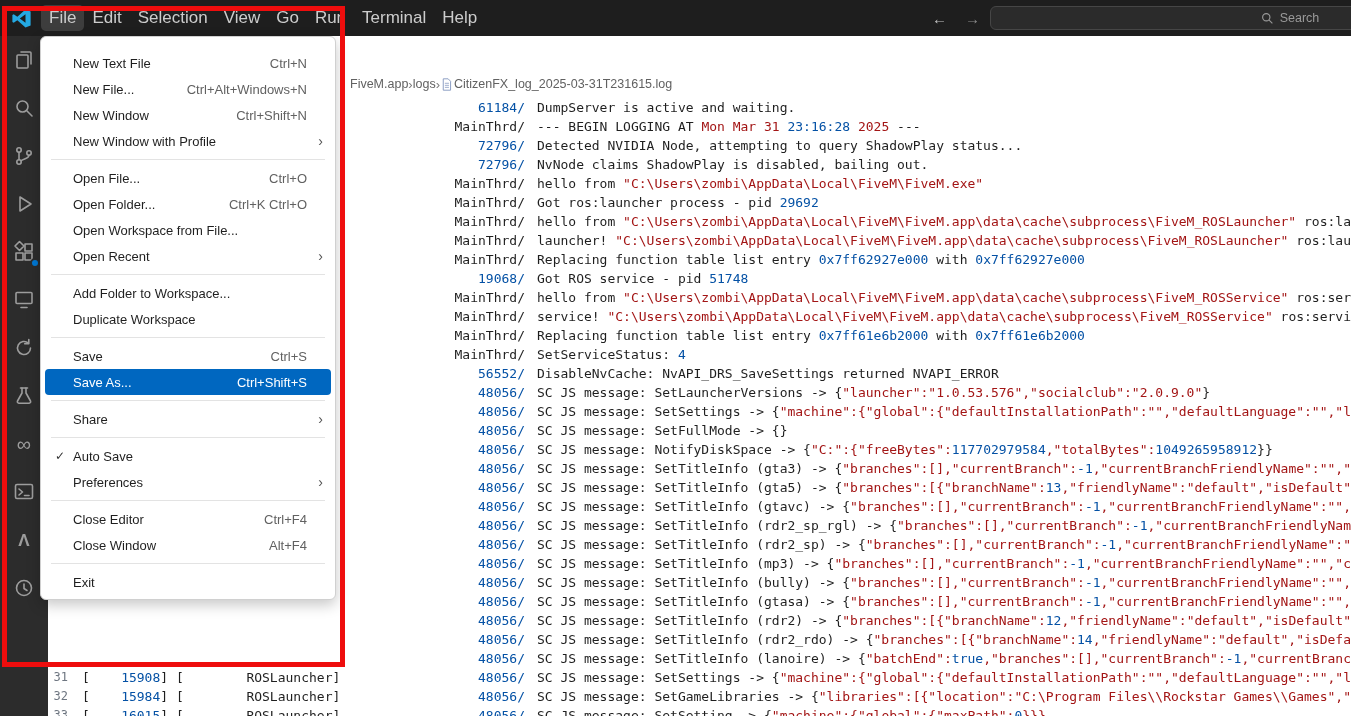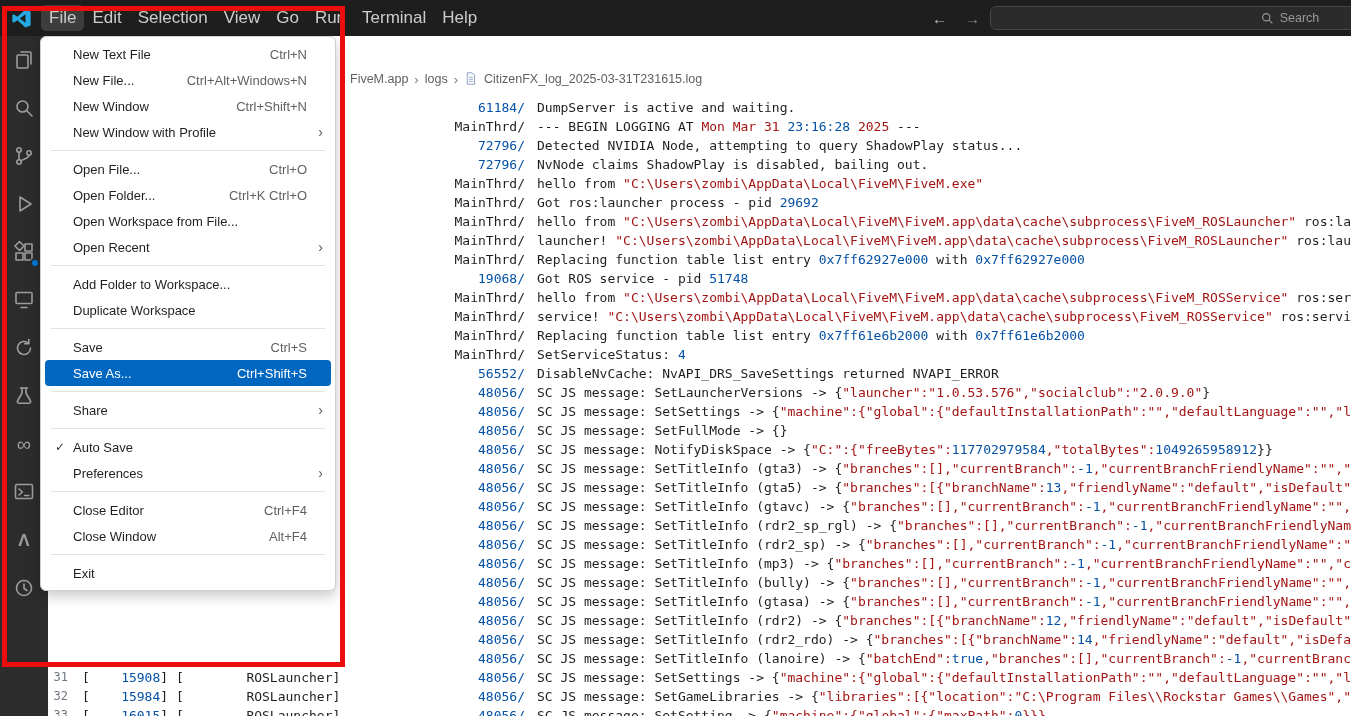--- a/index.html
+++ b/index.html
@@ -23,37 +23,37 @@
   
   #activitybar{position:absolute;left:0;top:36px;width:48px;height:680px;background:var(--activitybar_bg,#2c2c2c);
     z-index:5;display:flex;flex-direction:column;align-items:center;padding-top:11px}
   .ab-icon{width:26px;height:26px;margin-bottom:22px;position:relative;display:flex;align-items:center;
     justify-content:center;color:#9d9d9d;font-size:19px;line-height:1}
   .ab-badge{position:absolute;right:-3px;bottom:-3px;width:10px;height:10px;border-radius:50%;
     background:var(--badge,#0078d4);border:2px solid #2c2c2c}
 
   
   #editor{position:absolute;left:48px;top:36px;right:0;bottom:0;background:var(--editor_bg,#fff);overflow:hidden}
-  #breadcrumbbar{position:absolute;left:0;top:36px;height:24px;right:0;display:flex;align-items:flex-start;
-    padding-left:302px;font-size:12.5px;color:#616161;gap:6px;white-space:nowrap}
+  #breadcrumbbar{position:absolute;left:0;top:36px;height:24px;right:0;display:flex;align-items:center;
+    padding-left:302px;font-size:12.5px;color:#616161;white-space:nowrap}
   .bc-sep{color:#7a7a7a;font-size:13px}
   .bc-fileicon{display:flex;margin-right:1px}
   #loglines{position:absolute;left:0;top:62px;right:0;font-family:"DejaVu Sans Mono","Liberation Mono",monospace;
     font-size:13px;line-height:19px;white-space:pre}
   .row{height:19px;overflow:hidden}
   .ln{display:inline-block;width:20px;text-align:right;color:#6e7681;font-size:12px;vertical-align:top}
   .prewrap{display:inline-flex;justify-content:space-between;width:443px;margin-left:14px;vertical-align:top}
   .msg{margin-left:12px}
   .c-k{color:var(--log_text,#1f1f1f)}
   .c-r{color:var(--log_string,#a31515)}
   .c-b{color:var(--log_number,#0451a5)}
 
   
   #filemenu{position:absolute;left:40px;top:36px;width:296px;background:#fff;border:1px solid #d0d0d0;
-    border-radius:6px;box-shadow:0 5px 14px rgba(0,0,0,.22);z-index:50;padding:4px 0 4px;
+    border-radius:6px;box-shadow:0 5px 14px rgba(0,0,0,.22);z-index:50;padding:13px 0 4px;
     font-size:13px;color:#1f1f1f}
   .menu-item{height:26px;margin:0 4px;padding:0 8px 0 10px;border-radius:4px;display:flex;align-items:center;white-space:nowrap}
   .mi-check{width:18px;font-size:12px;color:#333}
   .mi-kb{margin-left:auto;color:#616161}
   .mi-arrow{width:16px;text-align:right;color:#555;font-size:14px}
   .menu-item.hl{background:var(--menu_selection,#0067c0);color:#fff}
   .menu-item.hl .mi-kb,.menu-item.hl .mi-arrow{color:#fff}
   .menu-item.dis{color:#a6a6a6}
   .menu-item.dis .mi-kb{color:#a6a6a6}
   .menu-sep{height:1px;background:#e3e3e3;margin:5px 10px}

